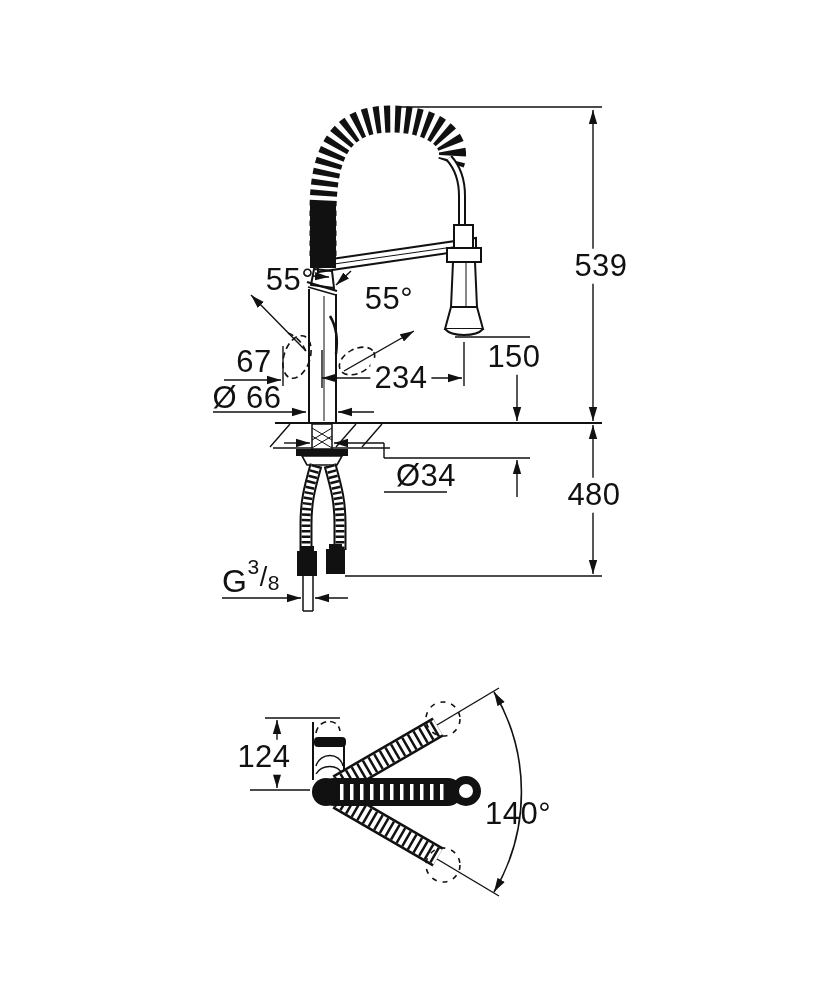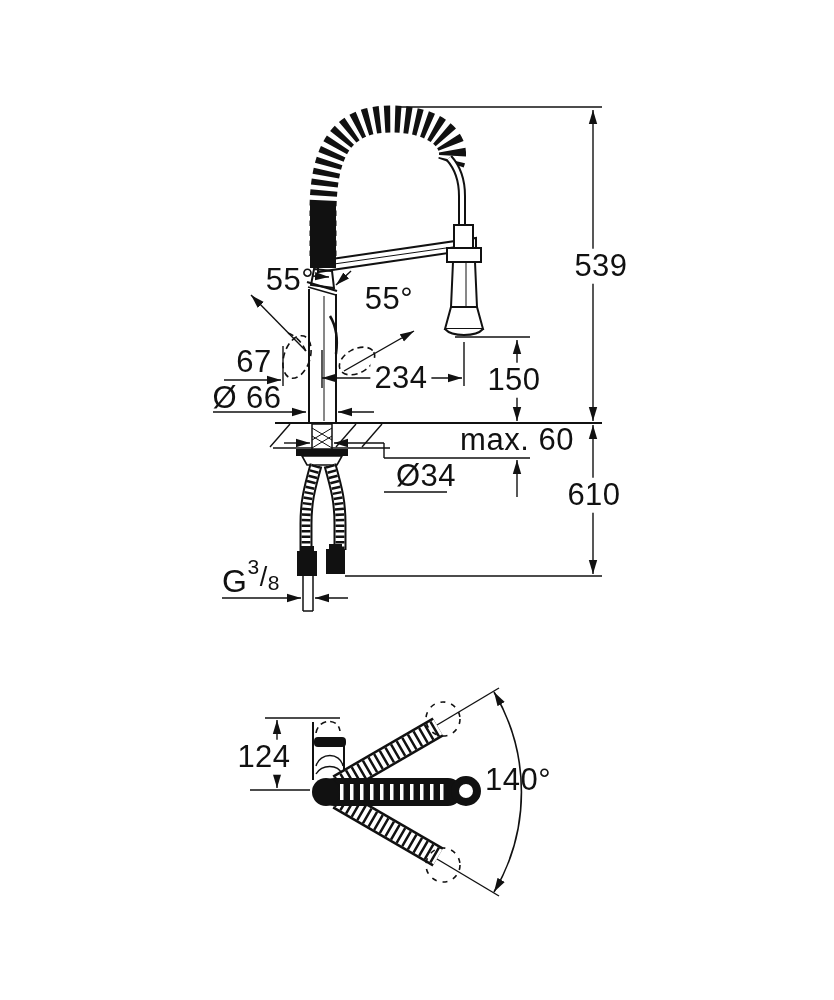--- a/index.html
+++ b/index.html
@@ -174,31 +174,30 @@
       <circle cx="466" cy="791" r="11" fill="#fff" stroke-width="8"></circle>
       <circle cx="443" cy="719" r="17" stroke-width="1.6" stroke-dasharray="5 6"></circle>
       <circle cx="443" cy="865" r="17" stroke-width="1.6" stroke-dasharray="5 6"></circle>
     </g>
 
     <path d="M494,692 A196,196 0 0 1 494,892" stroke-width="1.6" marker-start="url(#arr)" marker-end="url(#arr)"></path>
   </g>
 </svg>
 
 <div class="dim mask" style="left:601px;top:266px">539</div>
-<div class="dim mask" style="left:594px;top:495px">610</div>
-<div class="dim mask" style="left:514px;top:380px">150</div>
+<div class="dim mask" style="left:594px;top:495px">480</div>
+<div class="dim mask" style="left:514px;top:357px">150</div>
 <div class="dim mask" style="left:401px;top:378px">234</div>
 <div class="dim" style="left:254px;top:362px">67</div>
 <div class="dim" style="left:247px;top:398px">Ø 66</div>
 <div class="dim" style="left:426px;top:476px">Ø34</div>
-<div class="dim" style="left:517px;top:440px">max. 60</div>
 <div class="dim" style="left:290px;top:280px">55°</div>
 <div class="dim" style="left:389px;top:299px">55°</div>
 <div class="dim mask" style="left:264px;top:757px">124</div>
-<div class="dim" style="left:518px;top:780px">140°</div>
+<div class="dim" style="left:518px;top:814px">140°</div>
 
 <div class="dim thread" style="left:251px;top:582px">
   <span class="g">G</span>
   <span class="sup">3</span>
   <span class="slash">/</span>
   <span class="sub">8</span>
 </div>
 
 </div>
 

